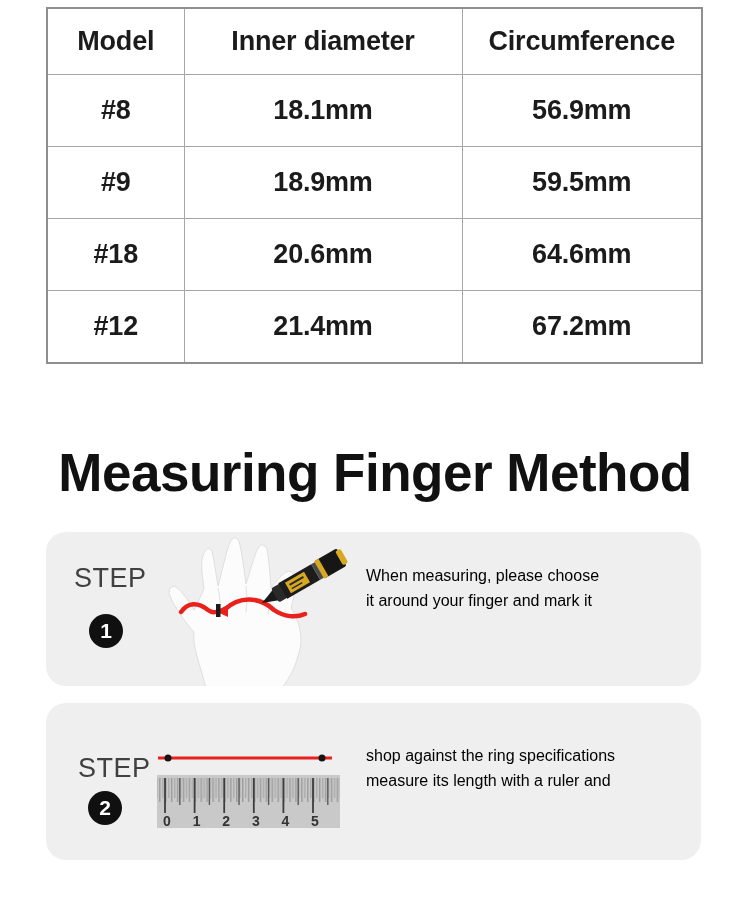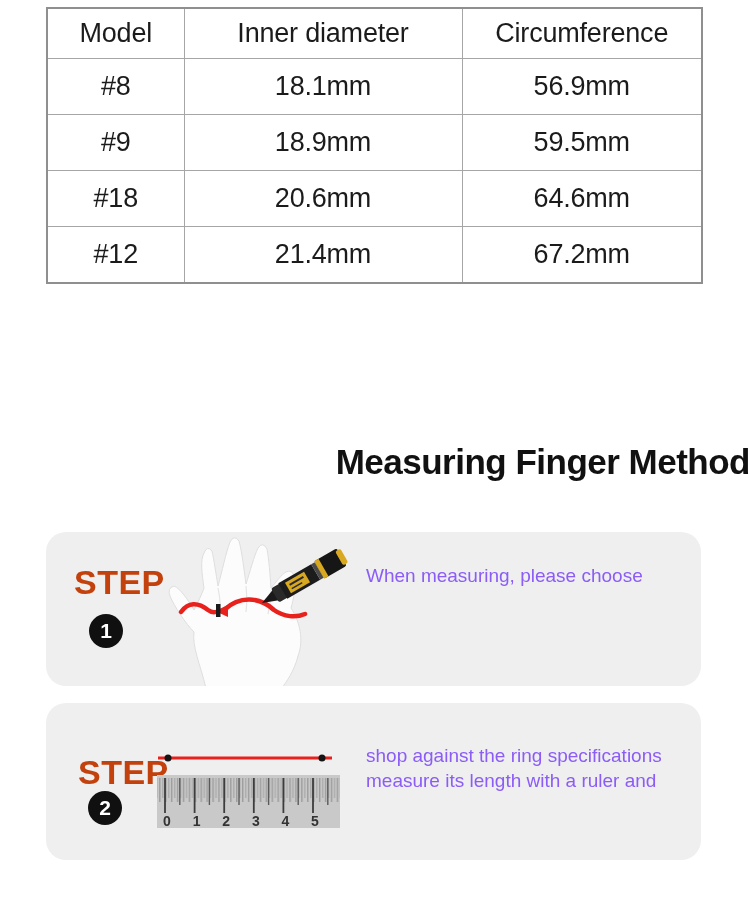--- a/index.html
+++ b/index.html
@@ -8,47 +8,47 @@
     font-family:"Liberation Sans", sans-serif;color:#1c1c1c;
   }
   
   .size-table{
     position:absolute;left:46px;top:7px;width:655px;
     border-collapse:collapse;table-layout:fixed;
     border:2px solid #8f8f8f;
   }
   .size-table th,.size-table td{
     border:1px solid #a6a6a6;text-align:center;vertical-align:middle;
-    font-size:27px;font-weight:400;color:#1b1b1b;letter-spacing:-0.2px;
-    padding:0;
+    font-size:27px;font-weight:700;color:#1b1b1b;letter-spacing:-0.2px;
+    padding:8px;
   }
   .size-table th{height:49px;}
   .size-table td{height:55px;}
   
   .main-heading{
-    position:absolute;left:0;top:442px;width:750px;text-align:right;
-    font-size:35px;font-weight:700;color:#111;letter-spacing:-0.5px;
+    position:absolute;left:0;top:442px;width:750px;text-align:center;
+    font-size:53px;font-weight:700;color:#111;letter-spacing:-0.5px;
   }
   
   .step-card{
     position:absolute;left:46px;width:655px;background:#efeff0;border-radius:20px;
     overflow:hidden;
   }
   .card-1{top:532px;height:154px;}
   .card-2{top:703px;height:157px;}
   .step-label{
-    position:absolute;font-size:34px;font-weight:700;color:#c2410c;letter-spacing:0.5px;
+    position:absolute;font-size:27px;font-weight:400;color:#404040;letter-spacing:0.5px;
   }
   .step-circle{
     position:absolute;width:34px;height:34px;border-radius:50%;background:#101010;
     color:#fff;font-size:21px;font-weight:700;display:flex;align-items:center;justify-content:center;
   }
   .step-text{position:absolute;width:330px;}
   .step-text div{
-    font-size:19px;line-height:25px;color:#8b5cf6;white-space:nowrap;
+    font-size:16px;line-height:25px;color:#000000;white-space:nowrap;
   }
   .illus{position:absolute;}
   .c1-label{left:28px;top:31px;}
   .c1-circle{left:43px;top:82px;}
   .c1-text{left:320px;top:31px;}
   .c2-label{left:32px;top:50px;}
   .c2-circle{left:42px;top:88px;}
   .c2-text{left:320px;top:40px;}
 </style>
 </head>
@@ -132,20 +132,21 @@
         <line x1="33" y1="2.5" x2="45" y2="2.5" stroke="#2b2b2b" stroke-width="1.5"></line>
         <rect x="62" y="-9" width="4" height="18" fill="#4a4a4a"></rect>
         <rect x="66" y="-10" width="26" height="20" rx="2" fill="#161616"></rect>
         <rect x="66" y="-10" width="5" height="20" fill="#d9a821"></rect>
         <rect x="89" y="-8" width="6" height="16" rx="2" fill="#d9a821"></rect>
       </g>
     </svg>
 
     <div class="step-text c1-text">
       <div>When measuring, please choose</div>
+      <div>it around your finger and mark it</div>
     </div>
   </div>
 
   <div class="step-card card-2">
     <div class="step-label c2-label">STEP</div>
     <div class="step-circle c2-circle">
       <span>2</span>
     </div>
 
     <svg class="illus" style="left:106px;top:44px;" width="200" height="96" viewBox="0 0 200 96">

